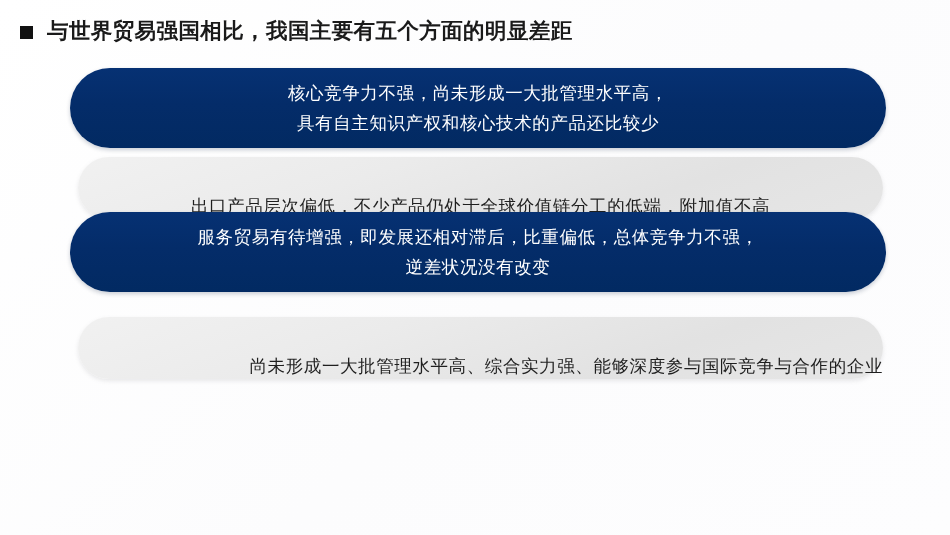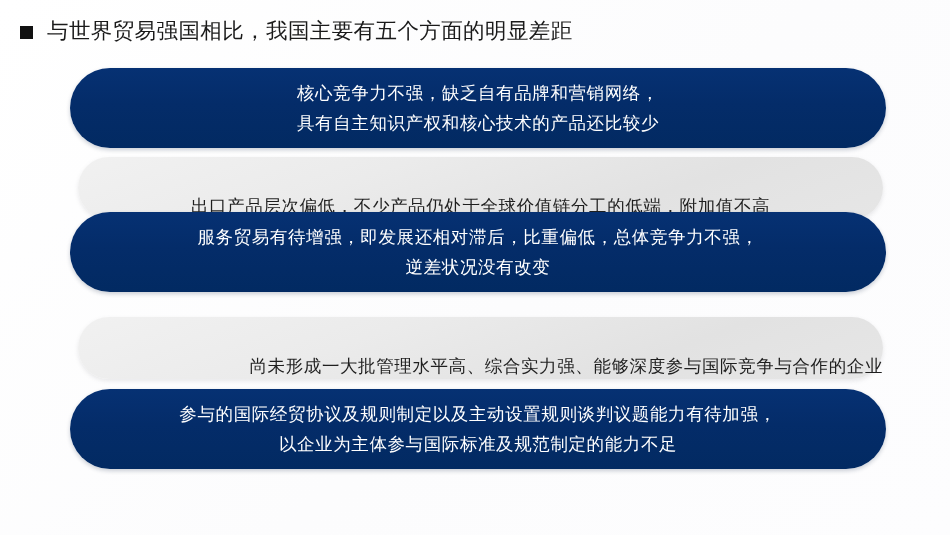--- a/index.html
+++ b/index.html
@@ -37,21 +37,21 @@
     background: #111111;
     flex: 0 0 auto;
     position: relative;
     top: 1px;
   }
   .title-text {
     font-size: 21.5px;
     line-height: 1.25;
     color: #1a1a1a;
     letter-spacing: 0.4px;
-    font-weight: 400;
+    font-weight: 700;
   }
 
   
   .pill {
     position: absolute;
     display: flex;
     align-items: center;
     justify-content: center;
     text-align: center;
     box-sizing: border-box;
@@ -95,35 +95,31 @@
 <body>
 
 <div class="slide">
 
   <div class="title-row">
     <span class="bullet-square"></span>
     <span class="title-text">与世界贸易强国相比，我国主要有五个方面的明显差距</span>
   </div>
 
   <div class="pill blue" id="pill-1">
-    <span class="pill-text">核心竞争力不强，缺乏自有品牌和营销网络，
+    <span class="pill-text">核心竞争力不强，尚未形成一大批管理水平高，
 具有自主知识产权和核心技术的产品还比较少</span>
   </div>
 
   <div class="pill gray" id="pill-2">
     <span class="pill-text">出口产品层次偏低，不少产品仍处于全球价值链分工的低端，附加值不高</span>
   </div>
 
   <div class="pill blue" id="pill-3">
     <span class="pill-text">服务贸易有待增强，即发展还相对滞后，比重偏低，总体竞争力不强，
 逆差状况没有改变</span>
   </div>
 
   <div class="pill gray" id="pill-4">
     <span class="pill-text">尚未形成一大批管理水平高、综合实力强、能够深度参与国际竞争与合作的企业</span>
   </div>
 
-  <div class="pill blue" id="pill-5">
-    <span class="pill-text">参与的国际经贸协议及规则制定以及主动设置规则谈判议题能力有待加强，
-以企业为主体参与国际标准及规范制定的能力不足</span>
-  </div>
 
 </div>
 
 </body></html>

